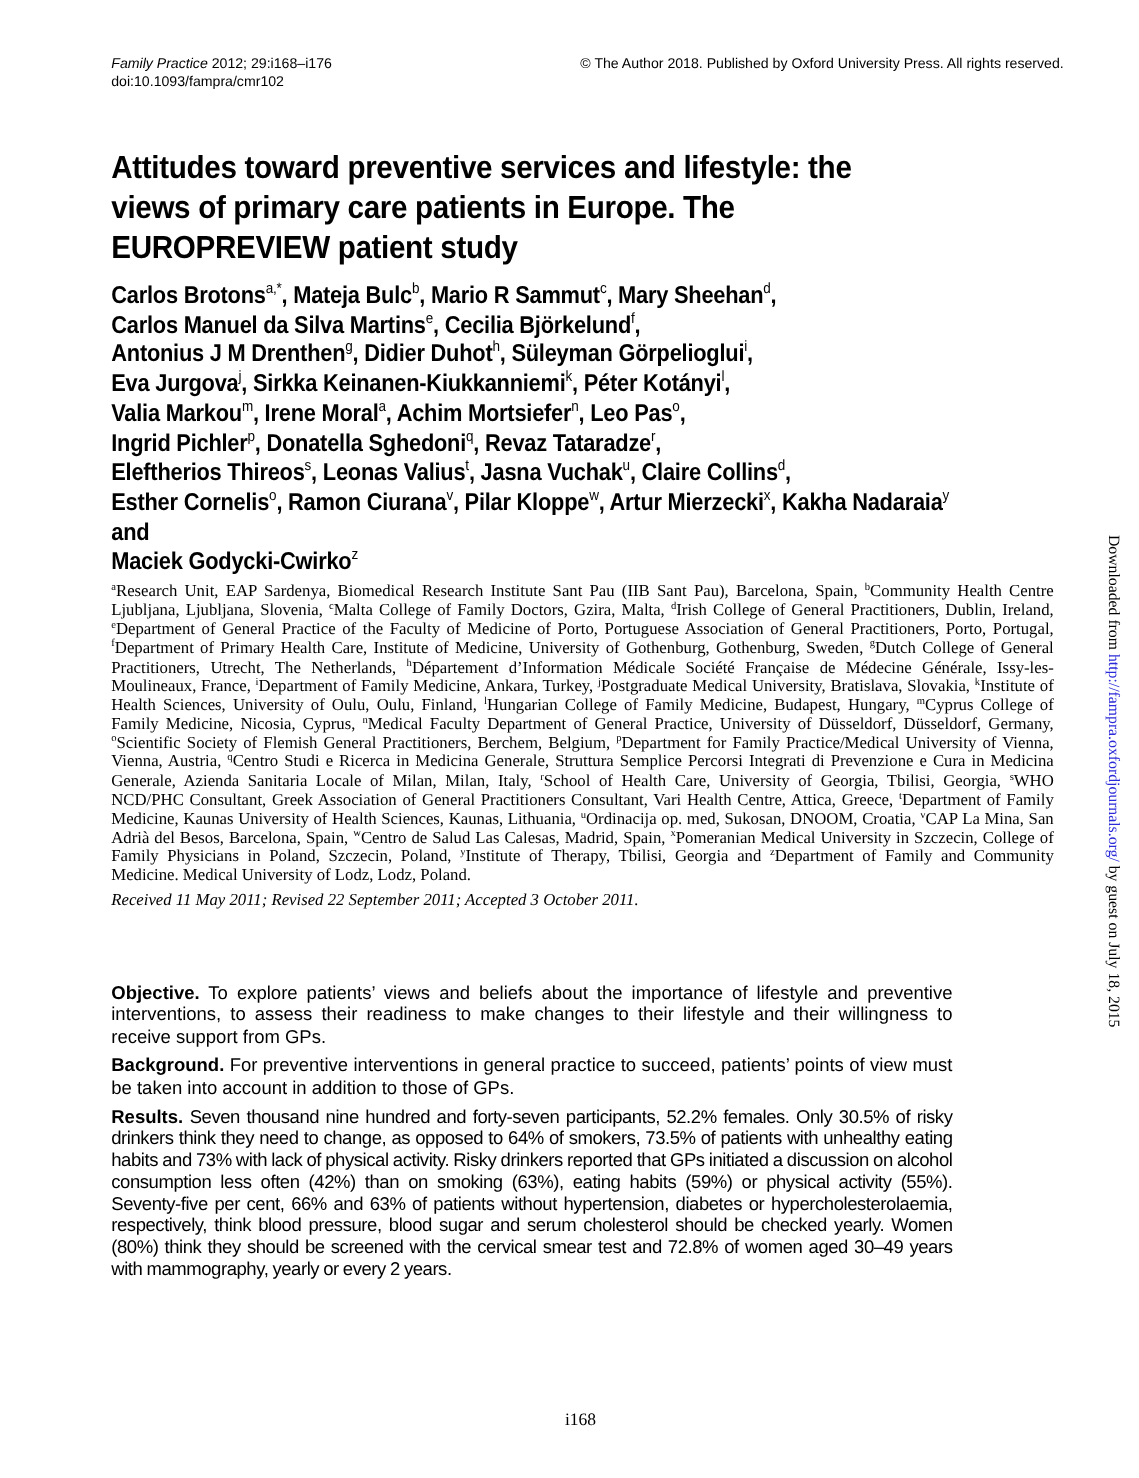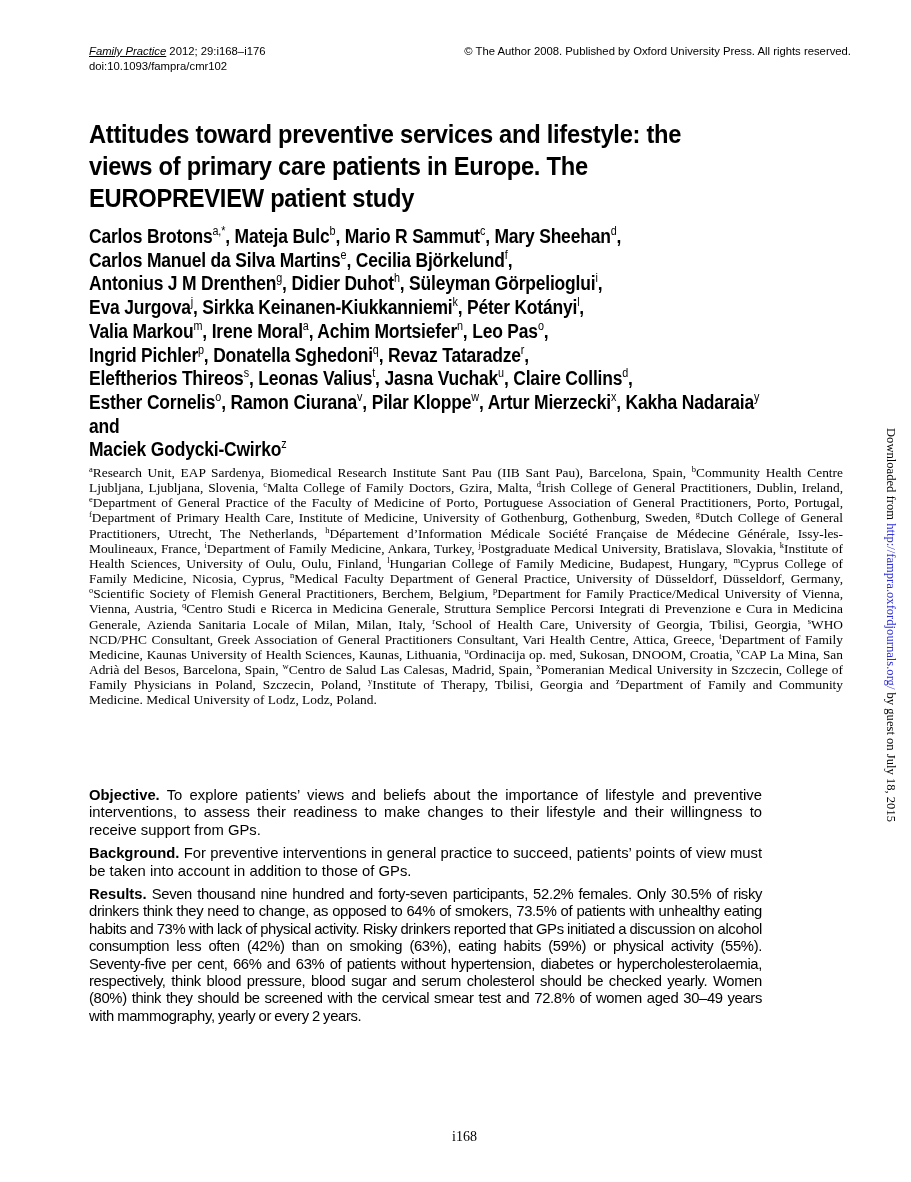--- a/index.html
+++ b/index.html
@@ -1,20 +1,20 @@
 <!DOCTYPE html>
 <html><head>
   <meta charset="utf-8">
   <style>
     html, body { margin: 0; padding: 0; background: #ffffff; }
     body { width: 911px; height: 1182px; position: relative; overflow: hidden; color: #000; }
     .hdr { position: absolute; font-family: "Liberation Sans", sans-serif; font-size: 11.3px; line-height: 15px; }
     .hdr-left { left: 89px; top: 44px; }
     .hdr-right { right: 60px; top: 44px; text-align: right; }
-    .hdr i { font-style: italic; text-decoration: underline; }
+    .hdr i { font-style: italic; }
     .hdr b { font-weight: normal; }
 
     .title { position: absolute; left: 89px; top: 118px; width: 700px;
       font-family: "Liberation Sans", sans-serif; font-weight: bold; font-size: 25.5px; line-height: 32px;
       letter-spacing: -0.3px; transform: scaleX(0.93); transform-origin: left top; }
 
     .authors { position: absolute; left: 89px; top: 225px; width: 760px;
       font-family: "Liberation Sans", sans-serif; font-weight: bold; font-size: 19.4px; line-height: 23.7px;
       transform: scaleX(0.90); transform-origin: left top; letter-spacing: -0.2px; }
     .authors sup { font-size: 12px; line-height: 0; vertical-align: 8px; font-weight: normal; }
@@ -38,29 +38,30 @@
     .watermark .link { color: #2a2ad8; }
   </style>
 </head>
 <body>
 
 <div class="hdr hdr-left">
   <div><i>Family Practice</i><span> 2012; </span><b>29</b><span>:i168–i176</span></div>
   <div>doi:10.1093/fampra/cmr102</div>
 </div>
 <div class="hdr hdr-right">
-  <div>© The Author 2008. Published by Oxford University Press. All rights reserved.</div>
+  <div>© The Author 2018. Published by Oxford University Press. All rights reserved.</div>
 </div>
 
 <h1 class="title" style="margin:0">Attitudes toward preventive services and lifestyle: the views of primary care patients in Europe. The EUROPREVIEW patient study</h1>
 
 <div class="authors" id="authors"><span><span>Carlos Brotons</span><sup>a,*</sup></span>, <span><span>Mateja Bulc</span><sup>b</sup></span>, <span><span>Mario R Sammut</span><sup>c</sup></span>, <span><span>Mary Sheehan</span><sup>d</sup></span>,<br><span><span>Carlos Manuel da Silva Martins</span><sup>e</sup></span>, <span><span>Cecilia Björkelund</span><sup>f</sup></span>,<br><span><span>Antonius J M Drenthen</span><sup>g</sup></span>, <span><span>Didier Duhot</span><sup>h</sup></span>, <span><span>Süleyman Görpelioglui</span><sup>i</sup></span>,<br><span><span>Eva Jurgova</span><sup>j</sup></span>, <span><span>Sirkka Keinanen-Kiukkanniemi</span><sup>k</sup></span>, <span><span>Péter Kotányi</span><sup>l</sup></span>,<br><span><span>Valia Markou</span><sup>m</sup></span>, <span><span>Irene Moral</span><sup>a</sup></span>, <span><span>Achim Mortsiefer</span><sup>n</sup></span>, <span><span>Leo Pas</span><sup>o</sup></span>,<br><span><span>Ingrid Pichler</span><sup>p</sup></span>, <span><span>Donatella Sghedoni</span><sup>q</sup></span>, <span><span>Revaz Tataradze</span><sup>r</sup></span>,<br><span><span>Eleftherios Thireos</span><sup>s</sup></span>, <span><span>Leonas Valius</span><sup>t</sup></span>, <span><span>Jasna Vuchak</span><sup>u</sup></span>, <span><span>Claire Collins</span><sup>d</sup></span>,<br><span><span>Esther Cornelis</span><sup>o</sup></span>, <span><span>Ramon Ciurana</span><sup>v</sup></span>, <span><span>Pilar Kloppe</span><sup>w</sup></span>, <span><span>Artur Mierzecki</span><sup>x</sup></span>, <span><span>Kakha Nadaraia</span><sup>y</sup></span> and<br><span><span>Maciek Godycki-Cwirko</span><sup>z</sup></span></div>
 
 <div class="affil">
   <p id="affil-list"><span><sup>a</sup><span>Research Unit, EAP Sardenya, Biomedical Research Institute Sant Pau (IIB Sant Pau), Barcelona, Spain, </span></span><span><sup>b</sup><span>Community Health Centre Ljubljana, Ljubljana, Slovenia, </span></span><span><sup>c</sup><span>Malta College of Family Doctors, Gzira, Malta, </span></span><span><sup>d</sup><span>Irish College of General Practitioners, Dublin, Ireland, </span></span><span><sup>e</sup><span>Department of General Practice of the Faculty of Medicine of Porto, Portuguese Association of General Practitioners, Porto, Portugal, </span></span><span><sup>f</sup><span>Department of Primary Health Care, Institute of Medicine, University of Gothenburg, Gothenburg, Sweden, </span></span><span><sup>g</sup><span>Dutch College of General Practitioners, Utrecht, The Netherlands, </span></span><span><sup>h</sup><span>Département d’Information Médicale Société Française de Médecine Générale, Issy-les-Moulineaux, France, </span></span><span><sup>i</sup><span>Department of Family Medicine, Ankara, Turkey, </span></span><span><sup>j</sup><span>Postgraduate Medical University, Bratislava, Slovakia, </span></span><span><sup>k</sup><span>Institute of Health Sciences, University of Oulu, Oulu, Finland, </span></span><span><sup>l</sup><span>Hungarian College of Family Medicine, Budapest, Hungary, </span></span><span><sup>m</sup><span>Cyprus College of Family Medicine, Nicosia, Cyprus, </span></span><span><sup>n</sup><span>Medical Faculty Department of General Practice, University of Düsseldorf, Düsseldorf, Germany, </span></span><span><sup>o</sup><span>Scientific Society of Flemish General Practitioners, Berchem, Belgium, </span></span><span><sup>p</sup><span>Department for Family Practice/Medical University of Vienna, Vienna, Austria, </span></span><span><sup>q</sup><span>Centro Studi e Ricerca in Medicina Generale, Struttura Semplice Percorsi Integrati di Prevenzione e Cura in Medicina Generale, Azienda Sanitaria Locale of Milan, Milan, Italy, </span></span><span><sup>r</sup><span>School of Health Care, University of Georgia, Tbilisi, Georgia, </span></span><span><sup>s</sup><span>WHO NCD/PHC Consultant, Greek Association of General Practitioners Consultant, Vari Health Centre, Attica, Greece, </span></span><span><sup>t</sup><span>Department of Family Medicine, Kaunas University of Health Sciences, Kaunas, Lithuania, </span></span><span><sup>u</sup><span>Ordinacija op. med, Sukosan, DNOOM, Croatia, </span></span><span><sup>v</sup><span>CAP La Mina, San Adrià del Besos, Barcelona, Spain, </span></span><span><sup>w</sup><span>Centro de Salud Las Calesas, Madrid, Spain, </span></span><span><sup>x</sup><span>Pomeranian Medical University in Szczecin, College of Family Physicians in Poland, Szczecin, Poland, </span></span><span><sup>y</sup><span>Institute of Therapy, Tbilisi, Georgia and </span></span><span><sup>z</sup><span>Department of Family and Community Medicine. Medical University of Lodz, Lodz, Poland.</span></span></p>
+  <p class="dates">Received 11 May 2011; Revised 22 September 2011; Accepted 3 October 2011.</p>
 </div>
 
 <div class="abstract">
   <p><span class="lbl">Objective.</span><span> To explore patients’ views and beliefs about the importance of lifestyle and preventive interventions, to assess their readiness to make changes to their lifestyle and their willingness to receive support from GPs.</span></p>
   <p><span class="lbl">Background.</span><span> For preventive interventions in general practice to succeed, patients’ points of view must be taken into account in addition to those of GPs.</span></p>
   <p><span class="lbl">Results.</span><span class="narrow"> Seven thousand nine hundred and forty-seven participants, 52.2% females. Only 30.5% of risky drinkers think they need to change, as opposed to 64% of smokers, 73.5% of patients with unhealthy eating habits and 73% with lack of physical activity. Risky drinkers reported that GPs initiated a discussion on alcohol consumption less often (42%) than on smoking (63%), eating habits (59%) or physical activity (55%). Seventy-five per cent, 66% and 63% of patients without hypertension, diabetes or hypercholesterolaemia, respectively, think blood pressure, blood sugar and serum cholesterol should be checked yearly. Women (80%) think they should be screened with the cervical smear test and 72.8% of women aged 30–49 years with mammography, yearly or every 2 years.</span></p>
 </div>
 
 <div class="pageno">i168</div>
 

